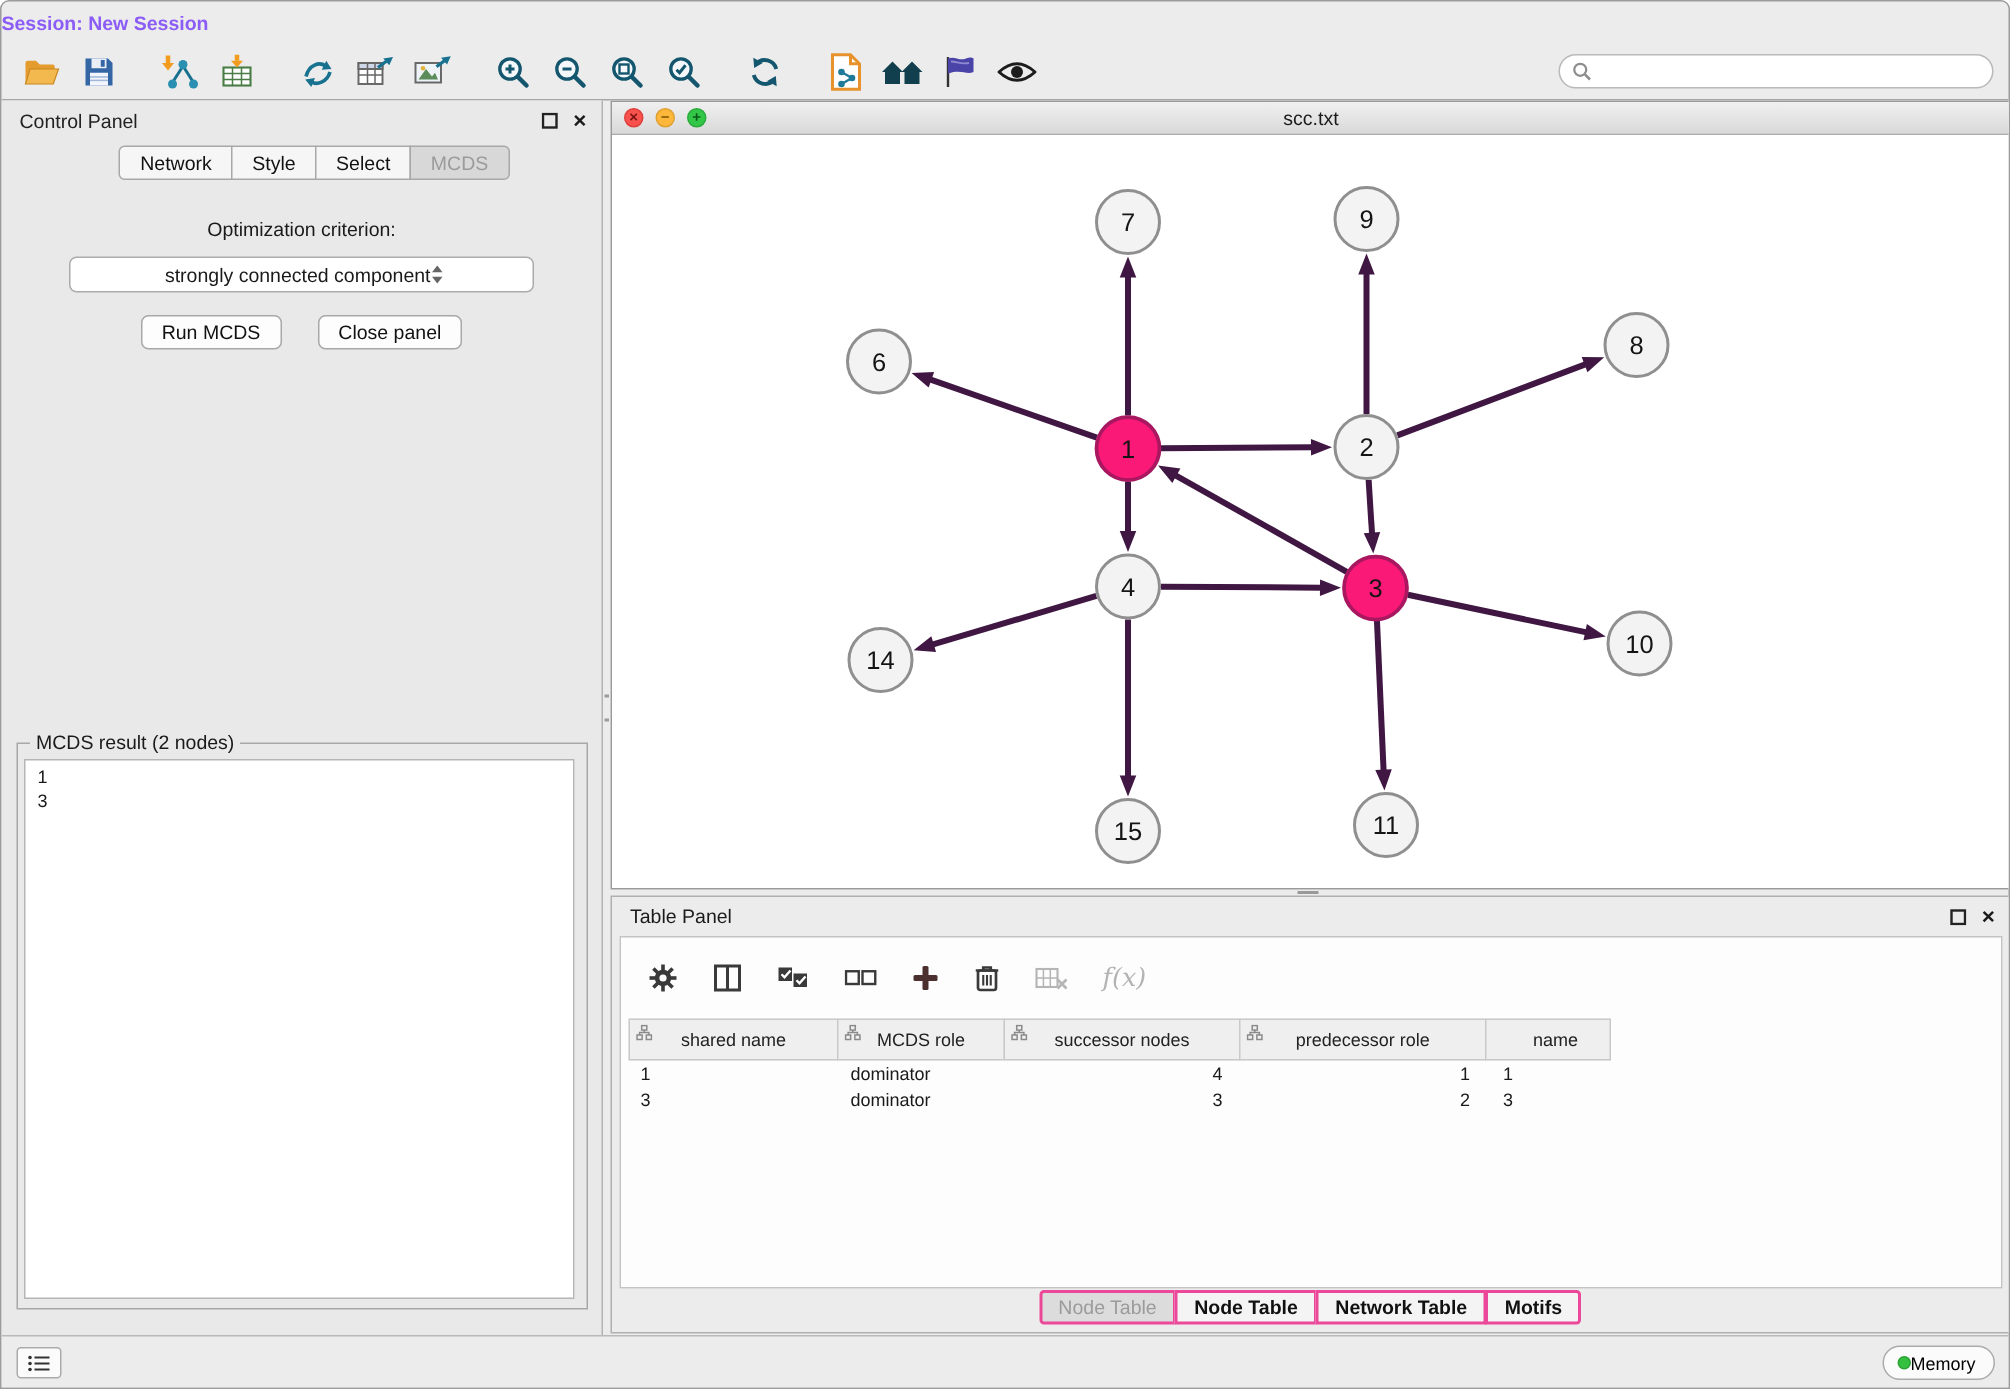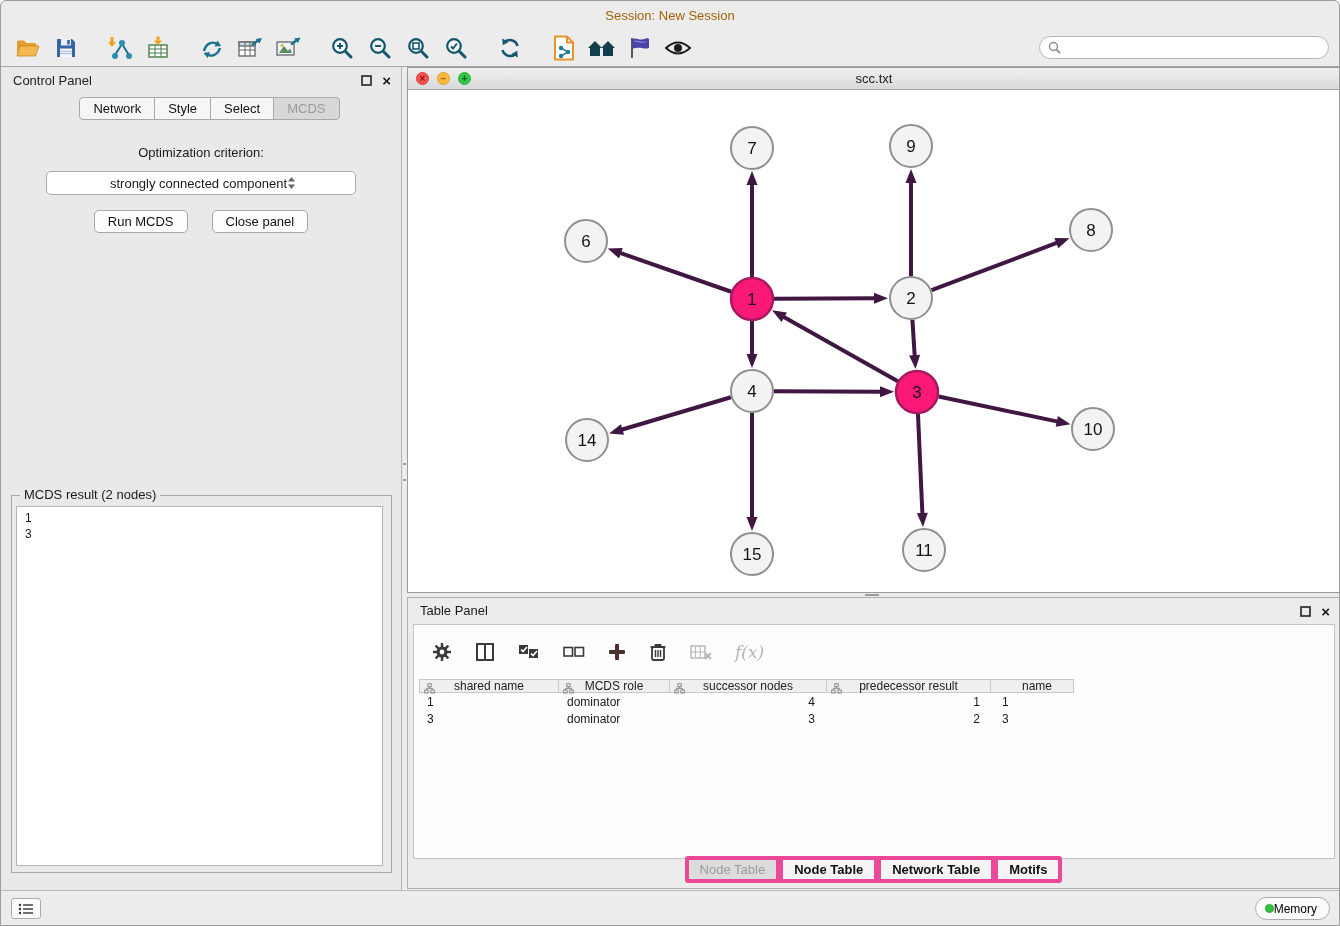--- a/index.html
+++ b/index.html
@@ -1,21 +1,21 @@
 <!DOCTYPE html>
 <html><head>
 <meta charset="utf-8">
 <style>
   *{margin:0;padding:0;box-sizing:border-box;}
   html,body{width:1340px;height:926px;overflow:hidden;}
   body{font-family:"Liberation Sans",sans-serif;font-size:13px;color:#1a1a1a;}
   #app{position:relative;width:1340px;height:926px;background:#ececec;border:1px solid #9c9c9c;border-radius:6px 6px 0 0;overflow:hidden;}
 
   
-  #titlebar{position:absolute;top:0;left:0;right:0;height:28px;text-align:center;line-height:30px;color:#a16207;font-size:13px;}
+  #titlebar{position:absolute;top:0;left:0;right:0;height:28px;text-align:left;line-height:30px;color:#8b5cf6;font-size:13px;font-weight:bold;}
   #toolbar{position:absolute;top:28px;left:0;right:0;height:38px;border-bottom:1px solid #a6a6a6;display:flex;align-items:center;padding:0 8px;}
   .tb{width:38px;height:32px;background:transparent;border:none;display:flex;align-items:center;justify-content:center;cursor:default;}
   .grp{margin-left:16px;}
   #searchbox{position:absolute;right:10px;top:35px;width:290px;height:23px;background:#fff;border:1px solid #b9b9b9;border-radius:12px;display:flex;align-items:center;padding:0 8px;}
   #searchbox input{border:none;outline:none;flex:1;font-size:12px;background:transparent;margin-left:5px;font-family:inherit;}
 
   
   #control-panel{position:absolute;left:0;top:66px;width:401px;height:824px;background:#e9e9e9;border-right:1px solid #b3b3b3;}
   .panel-header{position:relative;height:27px;line-height:27px;padding-left:12px;font-size:13px;color:#222;}
   .panel-controls{position:absolute;right:10px;top:7px;display:flex;gap:10px;align-items:center;}
@@ -52,29 +52,29 @@
 
   
   #table-panel{position:absolute;left:406px;top:596px;width:934px;height:292px;background:#ececec;border:1px solid #b0b0b0;}
   .tp-header{position:relative;height:25px;line-height:25px;padding-left:12px;font-size:13px;}
   .tp-body{position:absolute;left:5px;right:5px;top:26px;bottom:29px;background:#fdfdfd;border:1px solid #c4c4c4;}
   .tp-toolbar{height:54px;display:flex;align-items:center;gap:23px;padding-left:18px;}
   .tp-tool{background:none;border:none;display:flex;align-items:center;}
   .fx{font-family:"DejaVu Serif",serif;font-style:italic;font-size:17px;color:#b3b3b3;}
   .tbl{margin-left:6px;}
   .tbl-header{display:flex;}
-  .th{position:relative;height:14px;background:#efefef;border:1px solid #c9c9c9;margin-left:-1px;display:flex;align-items:center;justify-content:center;font-size:12px;color:#222;}
+  .th{position:relative;height:28px;background:#efefef;border:1px solid #c9c9c9;margin-left:-1px;display:flex;align-items:center;justify-content:center;font-size:12px;color:#222;}
   .th svg{position:absolute;left:4px;top:3px;}
   .row{display:flex;height:16px;font-size:12px;align-items:center;margin-top:1px;}
   .cell{overflow:hidden;white-space:nowrap;}
   .cell.l{padding-left:7px;text-align:left;}
   .cell.r{padding-right:15px;text-align:right;}
   .c0{width:140px;}.c1{width:112px;}.c2{width:158px;}.c3{width:165px;}.c4{width:84px;padding-left:10px;}
   .tp-tabs{position:absolute;bottom:5px;left:0;right:0;display:flex;justify-content:center;}
-  .tp-tab{font-size:13px;font-weight:700;padding:2px 11px;background:#f4f4f4;border:4px solid #ec4899;margin-left:-1px;font-family:inherit;color:#111;}
+  .tp-tab{font-size:13px;font-weight:700;padding:2px 11px;background:#f4f4f4;border:2px solid #ec4899;margin-left:-1px;font-family:inherit;color:#111;}
   .tp-tab:first-child{border-radius:3px 0 0 3px;}
   .tp-tab:last-child{border-radius:0 3px 3px 0;}
   .tp-tab.selected{background:#dcdcdc;color:#9b9b9b;font-weight:400;}
 
   
   #status-bar{position:absolute;left:0;right:0;bottom:0;height:35px;background:#ececec;border-top:1px solid #b9b9b9;}
   #list-button{position:absolute;left:10px;top:7px;width:30px;height:21px;background:#fbfbfb;border:1px solid #ababab;border-radius:3px;display:flex;align-items:center;justify-content:center;}
   #memory-button{position:absolute;right:9px;top:6px;height:23px;padding:0 12px 0 9px;background:#fbfbfb;border:1px solid #ababab;border-radius:12px;display:flex;align-items:center;gap:0;font-size:12px;justify-content:center;}
   .mem-dot{width:9px;height:9px;border-radius:50%;background:#35c13f;border:1px solid #2aa335;}
 </style>
@@ -476,21 +476,21 @@
               </svg>
             <span>successor nodes</span>
           </div>
           <div class="th c3">
             <svg width="11" height="11" viewBox="0 0 11 11">
                 <rect x="3.8" y="0.7" width="3.4" height="3" fill="none" stroke="#8a8a8a"></rect>
                 <rect x="0.7" y="7" width="3.4" height="3" fill="none" stroke="#8a8a8a"></rect>
                 <rect x="6.9" y="7" width="3.4" height="3" fill="none" stroke="#8a8a8a"></rect>
                 <path d="M5.5 3.7 V5.3 M2.4 7 V5.3 H8.6 V7" fill="none" stroke="#8a8a8a"></path>
               </svg>
-            <span>predecessor result</span>
+            <span>predecessor role</span>
           </div>
           <div class="th c4">
             <span>name</span>
           </div>
         </div>
         <div class="row">
           <div class="cell l c0">1</div>
           <div class="cell l c1">dominator</div>
           <div class="cell r c2">4</div>
           <div class="cell r c3">1</div>

